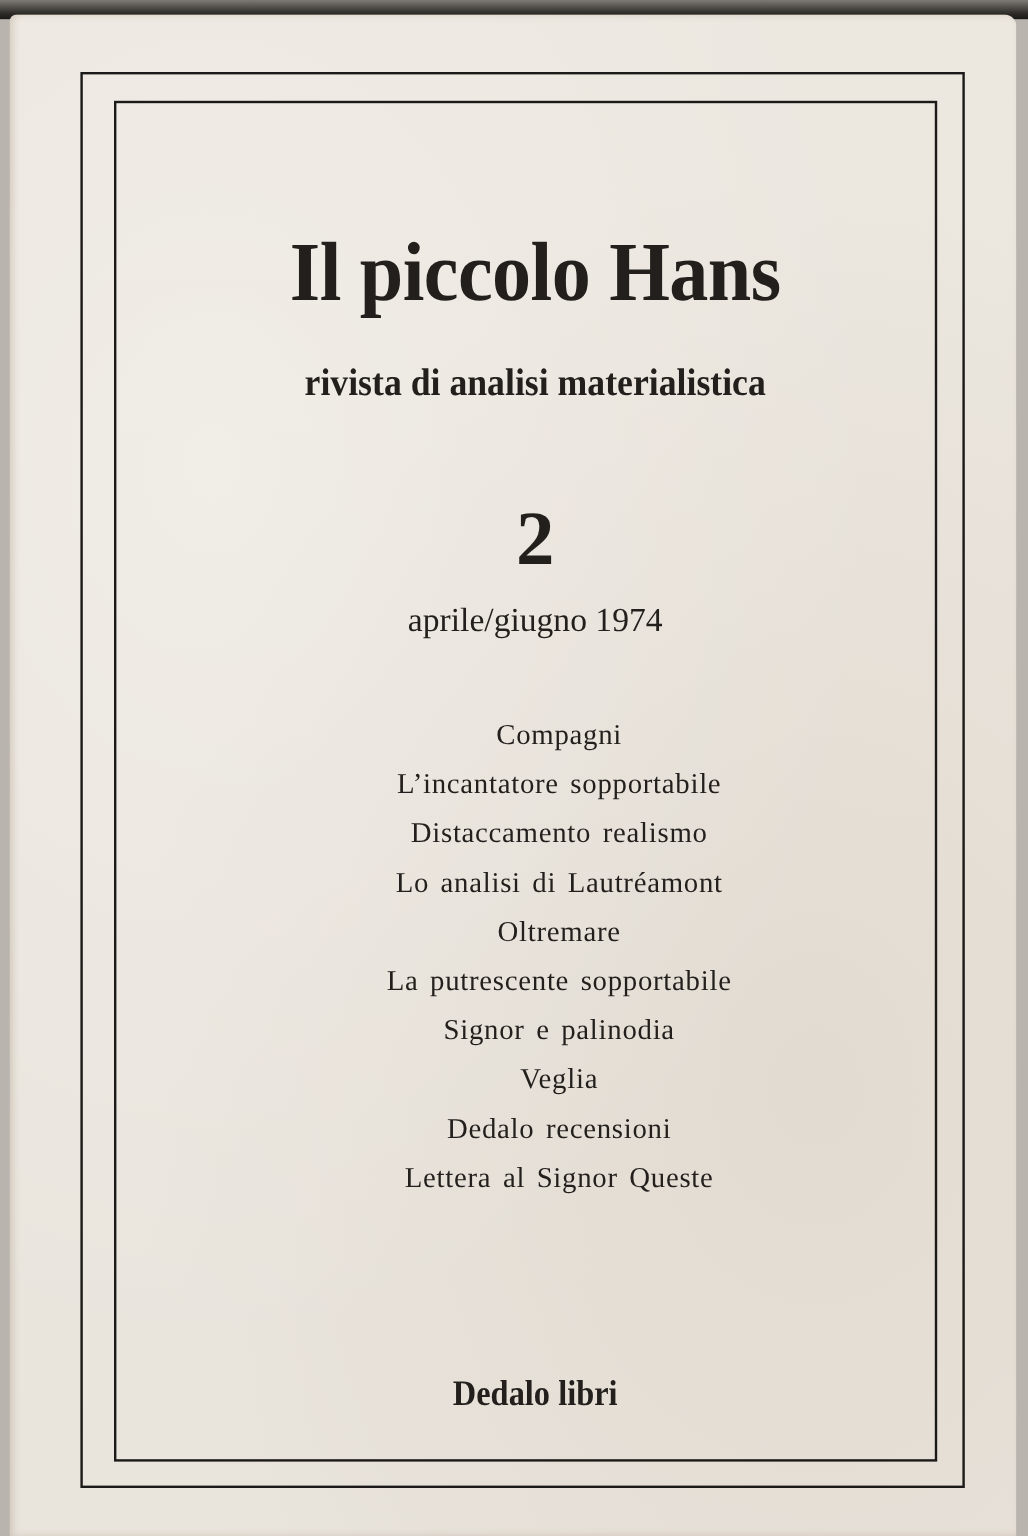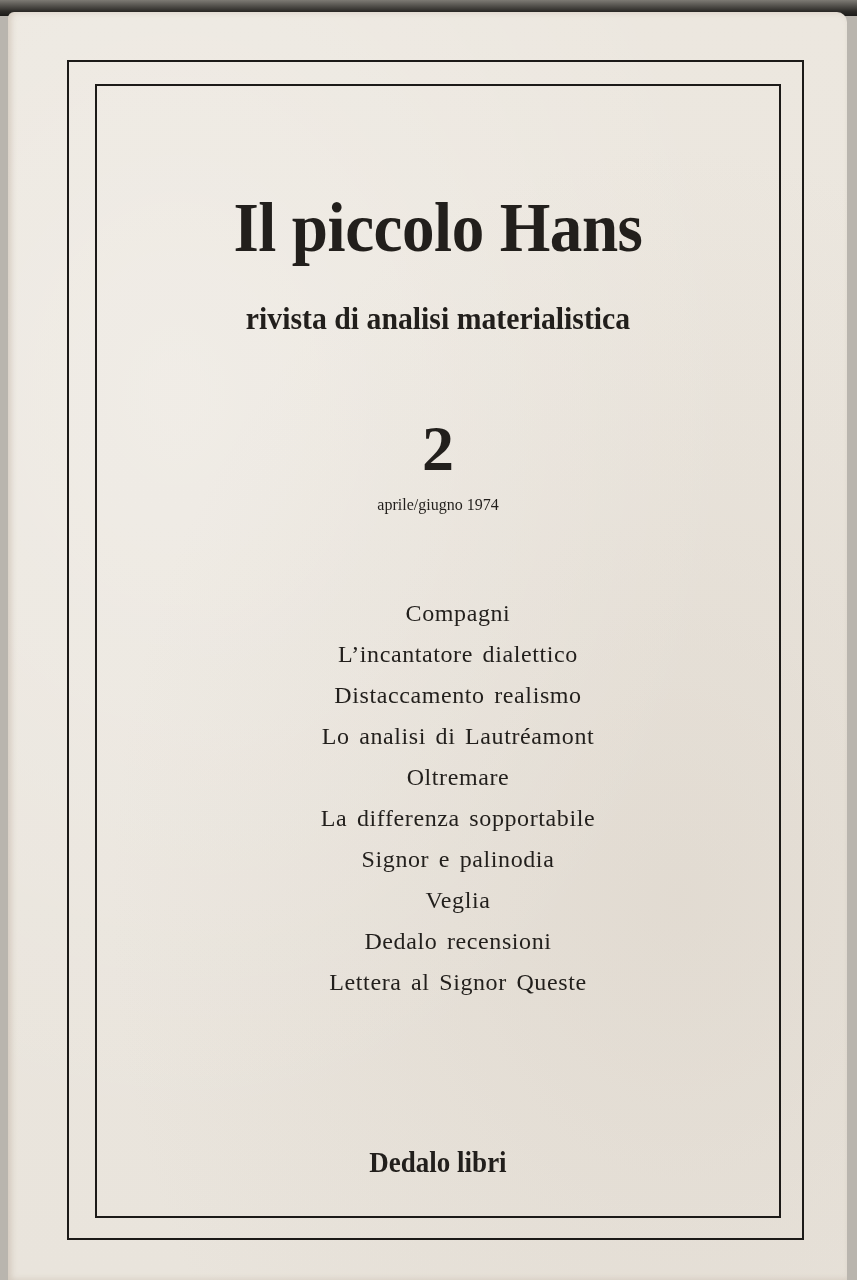--- a/index.html
+++ b/index.html
@@ -24,39 +24,39 @@
   .frame-outer {
     position: absolute; left: 67px; top: 60px; width: 737px; height: 1180px;
     border: 2.5px solid #1c1a18; box-sizing: border-box;
   }
   .frame-inner {
     position: absolute; left: 95px; top: 84px; width: 686px; height: 1134px;
     border: 2.5px solid #1c1a18; box-sizing: border-box;
   }
   .content {
     position: absolute; left: 95px; top: 84px; width: 686px; height: 1134px;
-    text-align: center; color: #221f1c;
+    text-align: center; color: #221f1c; padding-left: 16px;
   }
   .title {
     position: absolute; left: 0; right: 0; top: 104px;
     font-size: 70px; font-weight: bold; letter-spacing: -0.5px;
     line-height: 80px; transform: scaleX(0.93);
   }
   .subtitle {
     position: absolute; left: 0; right: 0; top: 214px;
     font-size: 32px; font-weight: bold; line-height: 40px;
     transform: scaleX(0.93);
   }
   .issue-number {
     position: absolute; left: 0; right: 0; top: 330px;
     font-size: 64px; font-weight: bold; line-height: 70px;
   }
   .issue-date {
-    position: absolute; left: 0; right: 0; top: 408px;
-    font-size: 16px; line-height: 26px;
+    position: absolute; left: 0; right: 0; top: 421px;
+    font-size: 28px; line-height: 26px;
   }
   .contents {
     position: absolute; left: 0; right: 0; top: 512px;
     margin: 0; padding: 0; list-style: none;
   }
   .contents li {
     height: 41px; line-height: 34px;
     font-size: 24px; letter-spacing: 0.6px; word-spacing: 3px; margin-left: 40px;
   }
   .publisher {
@@ -77,25 +77,25 @@
 <div class="frame-inner"></div>
 
 <div class="content">
   <div class="title">Il piccolo Hans</div>
   <div class="subtitle">rivista di analisi materialistica</div>
   <div class="issue-number">2</div>
   <div class="issue-date">aprile/giugno 1974</div>
 
   <ul class="contents">
     <li>Compagni</li>
-    <li>L’incantatore  dialettico</li>
+    <li>L’incantatore  sopportabile</li>
     <li>Distaccamento realismo</li>
     <li>Lo analisi di Lautréamont</li>
     <li>Oltremare</li>
-    <li>La differenza sopportabile</li>
+    <li>La putrescente sopportabile</li>
     <li>Signor e palinodia</li>
     <li>Veglia</li>
     <li>Dedalo recensioni</li>
     <li>Lettera al Signor Queste</li>
   </ul>
 
   <div class="publisher">Dedalo libri</div>
 </div>
 
 </body></html>

